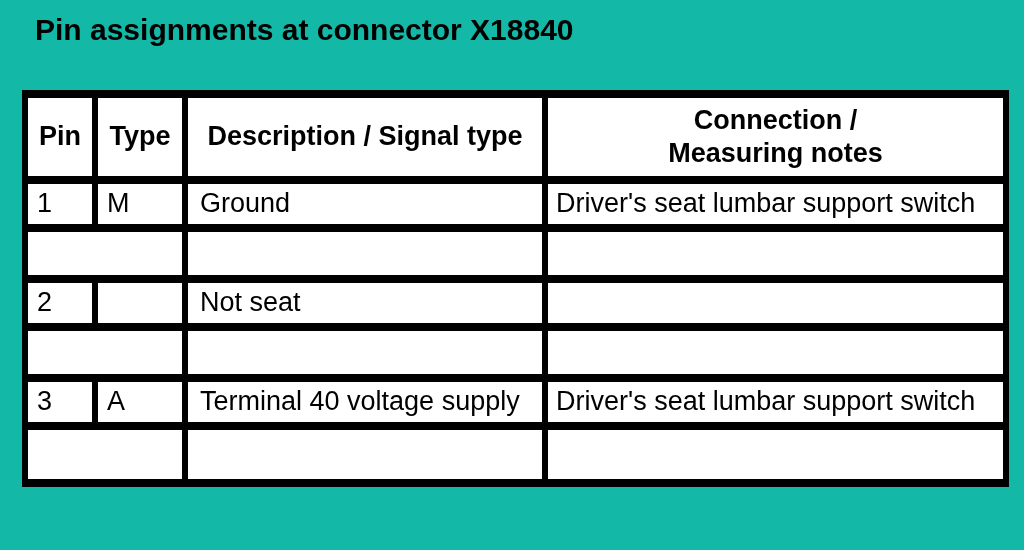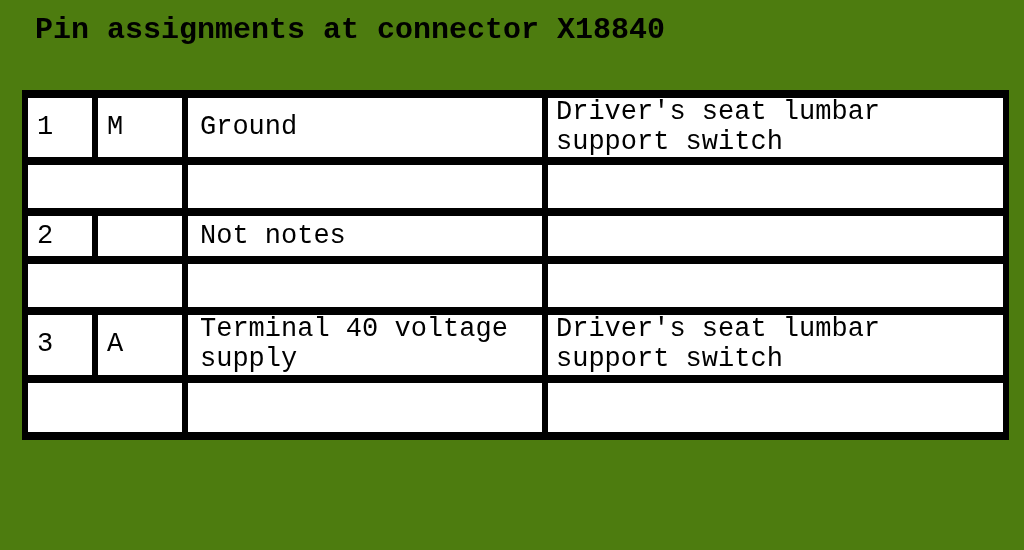--- a/index.html
+++ b/index.html
@@ -4,23 +4,23 @@
 <style>
   html, body {
     margin: 0;
     padding: 0;
     background: #ffffff;
   }
   .page {
     position: relative;
     width: 1024px;
     height: 550px;
-    background: #4d7c0f;
+    background: #14b8a6;
     color: #000000;
-    font-family: Liberation Mono, monospace;
+    font-family: Liberation Sans, sans-serif;
     overflow: hidden;
   }
   .title {
     position: absolute;
     left: 35px;
     top: 13px;
     margin: 0;
     font-size: 30px;
     font-weight: 700;
     letter-spacing: 0px;
@@ -75,38 +75,47 @@
 
   <table class="pin-table">
     <colgroup>
       <col style="width:70px">
       <col style="width:90px">
       <col style="width:360px">
       <col style="width:461px">
     </colgroup>
 
     <tbody>
+        <tr class="header-row">
+      <th>Pin</th>
+      <th>Type</th>
+      <th>Description / Signal type</th>
+      <th class="th-connection">
+        <span class="hdr-line">Connection /</span>
+        <span class="hdr-line">Measuring notes</span>
+      </th>
+    </tr>
 
     <tr class="data-row">
       <td class="cell-pin">1</td>
       <td class="cell-type">M</td>
       <td class="cell-description">Ground</td>
       <td class="cell-connection">Driver's seat lumbar support switch</td>
     </tr>
 
     <tr class="spacer-row">
       <td colspan="2" class="cell-pin-type-merged"></td>
       <td class="cell-description"></td>
       <td class="cell-connection"></td>
     </tr>
 
     <tr class="data-row">
       <td class="cell-pin">2</td>
       <td class="cell-type"></td>
-      <td class="cell-description">Not notes</td>
+      <td class="cell-description">Not seat</td>
       <td class="cell-connection"></td>
     </tr>
 
     <tr class="spacer-row">
       <td colspan="2" class="cell-pin-type-merged"></td>
       <td class="cell-description"></td>
       <td class="cell-connection"></td>
     </tr>
 
     <tr class="data-row">

